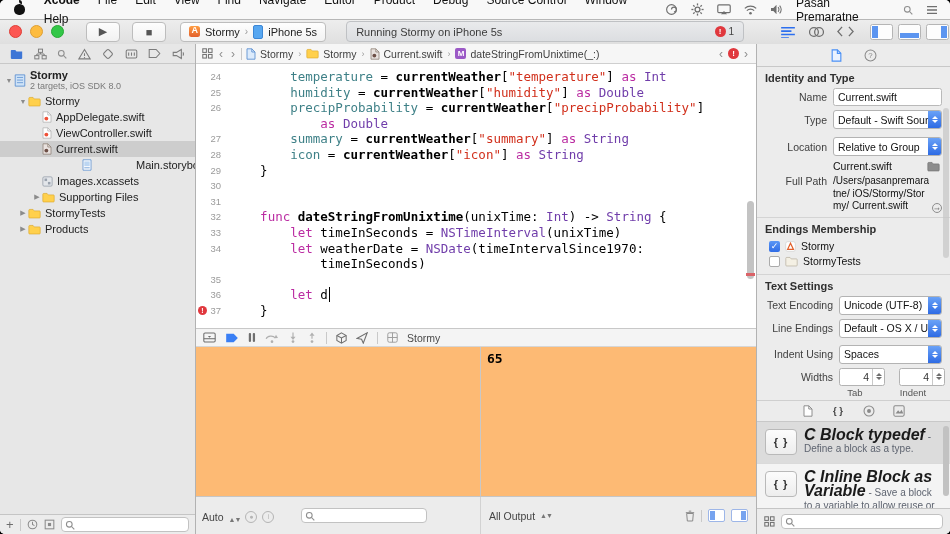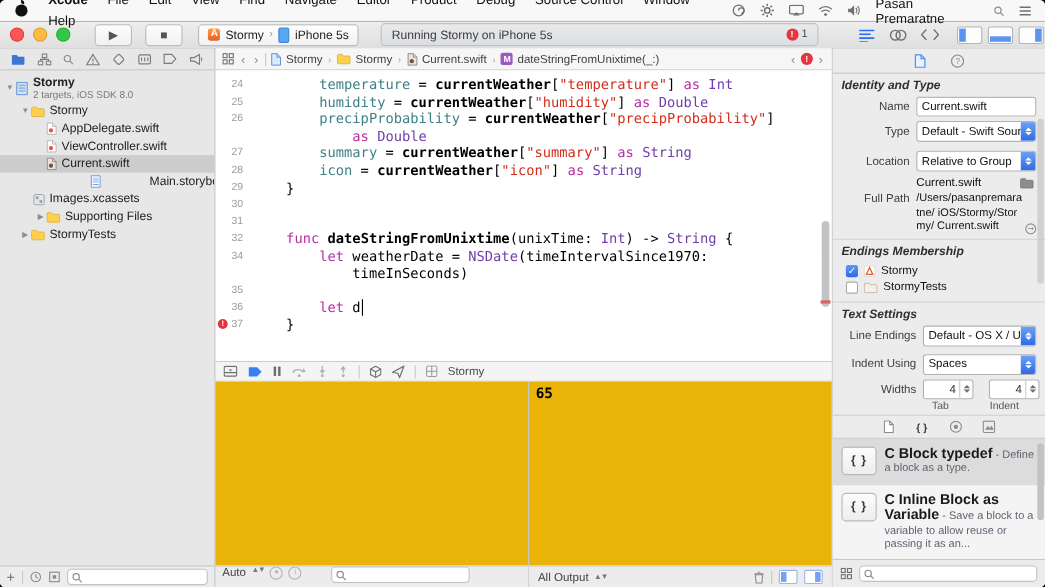--- a/index.html
+++ b/index.html
@@ -71,35 +71,35 @@
   .tk-t{color:#703daa;}
   .tk-s{color:#d12f1b;}
   .tk-p{color:#3e8087;}
   .tk-b{color:#000;font-weight:bold;}
   .tk-d{color:#000;}
   .caret{border-left:1.5px solid #000;margin-left:1px;}
   .vscroll{position:absolute;right:2px;top:137px;width:7px;height:78px;background:#b9b9b9;border-radius:4px;opacity:.85;}
   .vscroll .mark{position:absolute;left:-1px;right:-1px;bottom:3px;height:3px;background:#d4484e;}
   
   .dbgbar{flex:0 0 17px;background:#f4f4f4;border-top:1px solid #c8c8c8;border-bottom:1px solid #d6d6d6;display:flex;align-items:center;gap:9px;padding:0 7px;font-size:10.5px;color:#4a4a4a;}
-  .dbgpanes{flex:1;display:flex;background:#eab308;}
+  .dbgpanes{flex:1;display:flex;background:#fdba74;}
   .varpane{flex:0 0 285px;border-right:1px solid #c8c8c8;box-sizing:border-box;}
   .consolepane{flex:1;padding:4px 6px;font-family:"DejaVu Sans Mono",monospace;font-size:13px;font-weight:bold;color:#000;}
   .dbgbottom{flex:0 0 19px;background:#ececec;border-top:1px solid #c5c5c5;display:flex;align-items:stretch;font-size:10.5px;color:#444;}
-  .dbgbottom .half-l{flex:0 0 285px;display:flex;align-items:flex-start;gap:5px;padding:0 6px;box-sizing:border-box;border-right:1px solid #d2d2d2;}
+  .dbgbottom .half-l{flex:0 0 285px;display:flex;align-items:flex-end;gap:5px;padding:11px 6px;box-sizing:border-box;border-right:1px solid #d2d2d2;}
   .dbgbottom .half-r{flex:1;display:flex;align-items:center;gap:5px;padding:0 8px;}
   .ud{font-size:7px;color:#777;letter-spacing:-1px;}
   .gray-circ{width:10px;height:10px;border-radius:50%;border:1px solid #b4b4b4;color:#b4b4b4;font-size:7px;line-height:10px;text-align:center;}
   .pane-tgl{width:15px;height:11px;border:1px solid #9db6e8;border-radius:2px;background:#fff;position:relative;}
   .pane-tgl i{position:absolute;top:1px;bottom:1px;width:5px;background:#76a3ef;}
   .pane-tgl.l i{left:1px;} .pane-tgl.r i{right:1px;}
   
   .utabs{height:22px;border-bottom:1px solid #c8c8c8;display:flex;align-items:center;justify-content:center;gap:22px;}
   .usec{padding:4px 8px 2px 8px;border-bottom:1px solid #d4d4d4;}
-  .usec h3{margin:1px 0 4px 0;font-size:11px;color:#2f2f2f;font-style:italic;}
+  .usec h3{margin:1px 0 4px 0;font-size:11px;color:#2f2f2f;}
   .urow{display:flex;align-items:center;margin-bottom:4px;}
   .ulabel{flex:0 0 62px;text-align:right;padding-right:6px;color:#3f3f3f;font-size:10.5px;}
   .ulabel.wide{flex:0 0 68px;}
   .ufield{flex:1;height:16px;background:#fff;border:1px solid #b9b9b9;border-radius:2.5px;font-size:10.5px;color:#111;display:flex;align-items:center;padding:0 4px;}
   .uselect{flex:1;height:17px;background:#fff;border:1px solid #b3b3b3;border-radius:3px;font-size:10.5px;color:#111;display:flex;align-items:center;overflow:hidden;}
   .uselect .val{flex:1;padding:0 4px;white-space:nowrap;overflow:hidden;}
   .uselect .cap{flex:0 0 13px;align-self:stretch;background:linear-gradient(#6aa2f7,#2e6be4);display:flex;flex-direction:column;align-items:center;justify-content:center;gap:1px;}
   .tri{width:0;height:0;border-left:3px solid transparent;border-right:3px solid transparent;}
   .tri.up{border-bottom:3.5px solid #fff;} .tri.dn{border-top:3.5px solid #fff;}
   .fileline{display:flex;align-items:center;margin:0 0 3px 68px;font-size:10.5px;color:#111;}
@@ -118,21 +118,21 @@
   .stepbox .stp .tri.up{border-bottom-color:#6f6f6f;} .stepbox .stp .tri.dn{border-top-color:#6f6f6f;}
   .sublabels{display:flex;margin-left:68px;gap:14px;font-size:9.5px;color:#555;}
   .sublabels span{width:44px;text-align:center;}
   
   .libtabs{height:20px;border-top:1px solid #cfcfcf;border-bottom:1px solid #c8c8c8;display:flex;align-items:center;justify-content:center;gap:18px;background:#ececec;}
   .liblist{flex:1;background:#f4f4f4;overflow:hidden;position:relative;}
   .snip{display:flex;gap:7px;padding:7px 8px 7px 8px;border-bottom:1px solid #dadada;}
   .snip.sel{background:#dcdcdc;}
   .snipic{flex:0 0 30px;height:24px;border:1px solid #b9b9b9;border-radius:4px;background:linear-gradient(#fcfcfc,#ededed);color:#333;font-size:11px;font-weight:bold;display:flex;align-items:center;justify-content:center;letter-spacing:1px;}
   .sniptext{font-size:10px;line-height:12.5px;color:#5e6470;}
-  .sniptext b{color:#1a1a1a;font-size:13px;}
+  .sniptext b{color:#1a1a1a;font-size:16px;font-style:italic;}
   .libscroll{position:absolute;right:1px;top:4px;width:6px;height:70px;background:#c2c2c2;border-radius:3px;}
   .libbottom{flex:0 0 25px;background:#ececec;border-top:1px solid #c5c5c5;display:flex;align-items:center;gap:6px;padding:0 7px;}
   .uscroll{position:absolute;right:1px;top:64px;width:6px;height:150px;background:#c6c6c6;border-radius:3px;opacity:.7;}
 </style>
 </head>
 <body>
 
 <div id="window">
 
   <div class="menubar">
@@ -371,21 +371,21 @@
           <span class="disc"></span>
           <span class="ic">
             <svg width="10" height="12" viewBox="0 0 12 15">
               <path d="M1 1 h10 v13 h-10 z" fill="#fff" stroke="#5b8fd0" stroke-width="1"></path>
               <rect x="2.6" y="3" width="6.8" height="6" fill="#bcd6f2"></rect>
               <line x1="2.6" y1="11" x2="9.4" y2="11" stroke="#5b8fd0" stroke-width="1"></line>
             </svg>
           </span>
           <span class="lbl">Main.storyboard</span>
         </div>
-        <div class="trow" style="padding-left: 20px;">
+        <div class="trow" style="padding-left: 32px;">
           <span class="disc"></span>
           <span class="ic">
             <svg width="11" height="11" viewBox="0 0 13 13">
               <rect x="1" y="1" width="11" height="11" rx="1.5" fill="#e3e6ea" stroke="#9aa2ad" stroke-width="1"></rect>
               <rect x="3" y="3" width="3" height="3" fill="#9aa2ad"></rect>
               <rect x="7" y="7" width="3" height="3" fill="#9aa2ad"></rect>
             </svg>
           </span>
           <span class="lbl">Images.xcassets</span>
         </div>
@@ -399,20 +399,29 @@
           <span class="lbl">Supporting Files</span>
         </div>
         <div class="trow" style="padding-left: 18px;">
           <span class="disc">▶</span>
           <span class="ic">
             <svg width="13" height="11" viewBox="0 0 16 13">
               <path d="M1 2.5 a1 1 0 0 1 1-1 h4.2 l1.4 1.8 H14 a1 1 0 0 1 1 1 V11 a1 1 0 0 1 -1 1 H2 a1 1 0 0 1 -1 -1 Z" fill="#ffd04c" stroke="#dba829" stroke-width="0.8"></path>
             </svg>
           </span>
           <span class="lbl">StormyTests</span>
+        </div>
+        <div class="trow" style="padding-left: 18px;">
+          <span class="disc">▶</span>
+          <span class="ic">
+            <svg width="13" height="11" viewBox="0 0 16 13">
+              <path d="M1 2.5 a1 1 0 0 1 1-1 h4.2 l1.4 1.8 H14 a1 1 0 0 1 1 1 V11 a1 1 0 0 1 -1 1 H2 a1 1 0 0 1 -1 -1 Z" fill="#ffd04c" stroke="#dba829" stroke-width="0.8"></path>
+            </svg>
+          </span>
+          <span class="lbl">Products</span>
         </div>
       </div>
     <div class="navbottom">
       <span class="plus">+</span>
       <span class="vsep"></span>
       <span class="ic">
           <svg width="11" height="11" viewBox="0 0 14 14">
             <circle cx="7" cy="7" r="5.5" fill="none" stroke="#8a8a8a" stroke-width="1.3"></circle>
             <path d="M7 3.5 V7 L9.5 8.5" fill="none" stroke="#8a8a8a" stroke-width="1.3"></path>
           </svg>
@@ -498,20 +507,21 @@
     <div class="cline"><span class="gut">24</span><span><span class="tk-p">        temperature</span><span class="tk-d"> = </span><span class="tk-b">currentWeather</span><span class="tk-d">[</span><span class="tk-s">"temperature"</span><span class="tk-d">] </span><span class="tk-k">as</span><span class="tk-d"> </span><span class="tk-t">Int</span></span></div>
         <div class="cline"><span class="gut">25</span><span><span class="tk-p">        humidity</span><span class="tk-d"> = </span><span class="tk-b">currentWeather</span><span class="tk-d">[</span><span class="tk-s">"humidity"</span><span class="tk-d">] </span><span class="tk-k">as</span><span class="tk-d"> </span><span class="tk-t">Double</span></span></div>
         <div class="cline"><span class="gut">26</span><span><span class="tk-p">        precipProbability</span><span class="tk-d"> = </span><span class="tk-b">currentWeather</span><span class="tk-d">[</span><span class="tk-s">"precipProbability"</span><span class="tk-d">]</span></span></div>
         <div class="cline"><span class="gut"></span><span><span class="tk-d">            </span><span class="tk-k">as</span><span class="tk-d"> </span><span class="tk-t">Double</span></span></div>
         <div class="cline"><span class="gut">27</span><span><span class="tk-p">        summary</span><span class="tk-d"> = </span><span class="tk-b">currentWeather</span><span class="tk-d">[</span><span class="tk-s">"summary"</span><span class="tk-d">] </span><span class="tk-k">as</span><span class="tk-d"> </span><span class="tk-t">String</span></span></div>
         <div class="cline"><span class="gut">28</span><span><span class="tk-p">        icon</span><span class="tk-d"> = </span><span class="tk-b">currentWeather</span><span class="tk-d">[</span><span class="tk-s">"icon"</span><span class="tk-d">] </span><span class="tk-k">as</span><span class="tk-d"> </span><span class="tk-t">String</span></span></div>
         <div class="cline"><span class="gut">29</span><span><span class="tk-d">    }</span></span></div>
         <div class="cline"><span class="gut">30</span><span></span></div>
         <div class="cline"><span class="gut">31</span><span></span></div>
         <div class="cline"><span class="gut">32</span><span><span class="tk-k">    func</span><span class="tk-b"> dateStringFromUnixtime</span><span class="tk-d">(unixTime: </span><span class="tk-t">Int</span><span class="tk-d">) -&gt; </span><span class="tk-t">String</span><span class="tk-d"> {</span></span></div>
+        <div class="cline"><span class="gut">33</span><span><span class="tk-k">        let</span><span class="tk-d"> timeInSeconds = </span><span class="tk-t">NSTimeInterval</span><span class="tk-d">(unixTime)</span></span></div>
         <div class="cline"><span class="gut">34</span><span><span class="tk-k">        let</span><span class="tk-d"> weatherDate = </span><span class="tk-t">NSDate</span><span class="tk-d">(timeIntervalSince1970:</span></span></div>
         <div class="cline"><span class="gut"></span><span><span class="tk-d">            timeInSeconds)</span></span></div>
         <div class="cline"><span class="gut">35</span><span></span></div>
         <div class="cline"><span class="gut">36</span><span><span class="tk-k">        let</span><span class="tk-d"> d</span><span class="caret"></span></span></div>
         <div class="cline"><span class="gut">37<span class="gerr">!</span></span><span><span class="tk-d">    }</span></span></div>
       </div>
     <div class="dbgbar">
       <span class="ic">
           <svg width="13" height="11" viewBox="0 0 16 13">
             <rect x="1" y="1" width="14" height="11" rx="1.5" fill="none" stroke="#6f6f6f" stroke-width="1.3"></rect>
@@ -695,20 +705,30 @@
             </span>
             <span>StormyTests</span>
           </div>
         </div>
       <div style="height:3px;"></div>
     </div>
 
     <div class="usec" style="border-bottom:none;">
       <h3>Text Settings</h3>
       <div class="urow">
+        <span class="ulabel wide">Text Encoding</span>
+        <span class="uselect">
+            <span class="val">Unicode (UTF-8)</span>
+            <span class="cap">
+              <span class="tri up"></span>
+              <span class="tri dn"></span>
+            </span>
+          </span>
+      </div>
+      <div class="urow">
         <span class="ulabel wide">Line Endings</span>
         <span class="uselect">
             <span class="val">Default - OS X / Unix (LF)</span>
             <span class="cap">
               <span class="tri up"></span>
               <span class="tri dn"></span>
             </span>
           </span>
       </div>
       <div style="height:3px;"></div>

